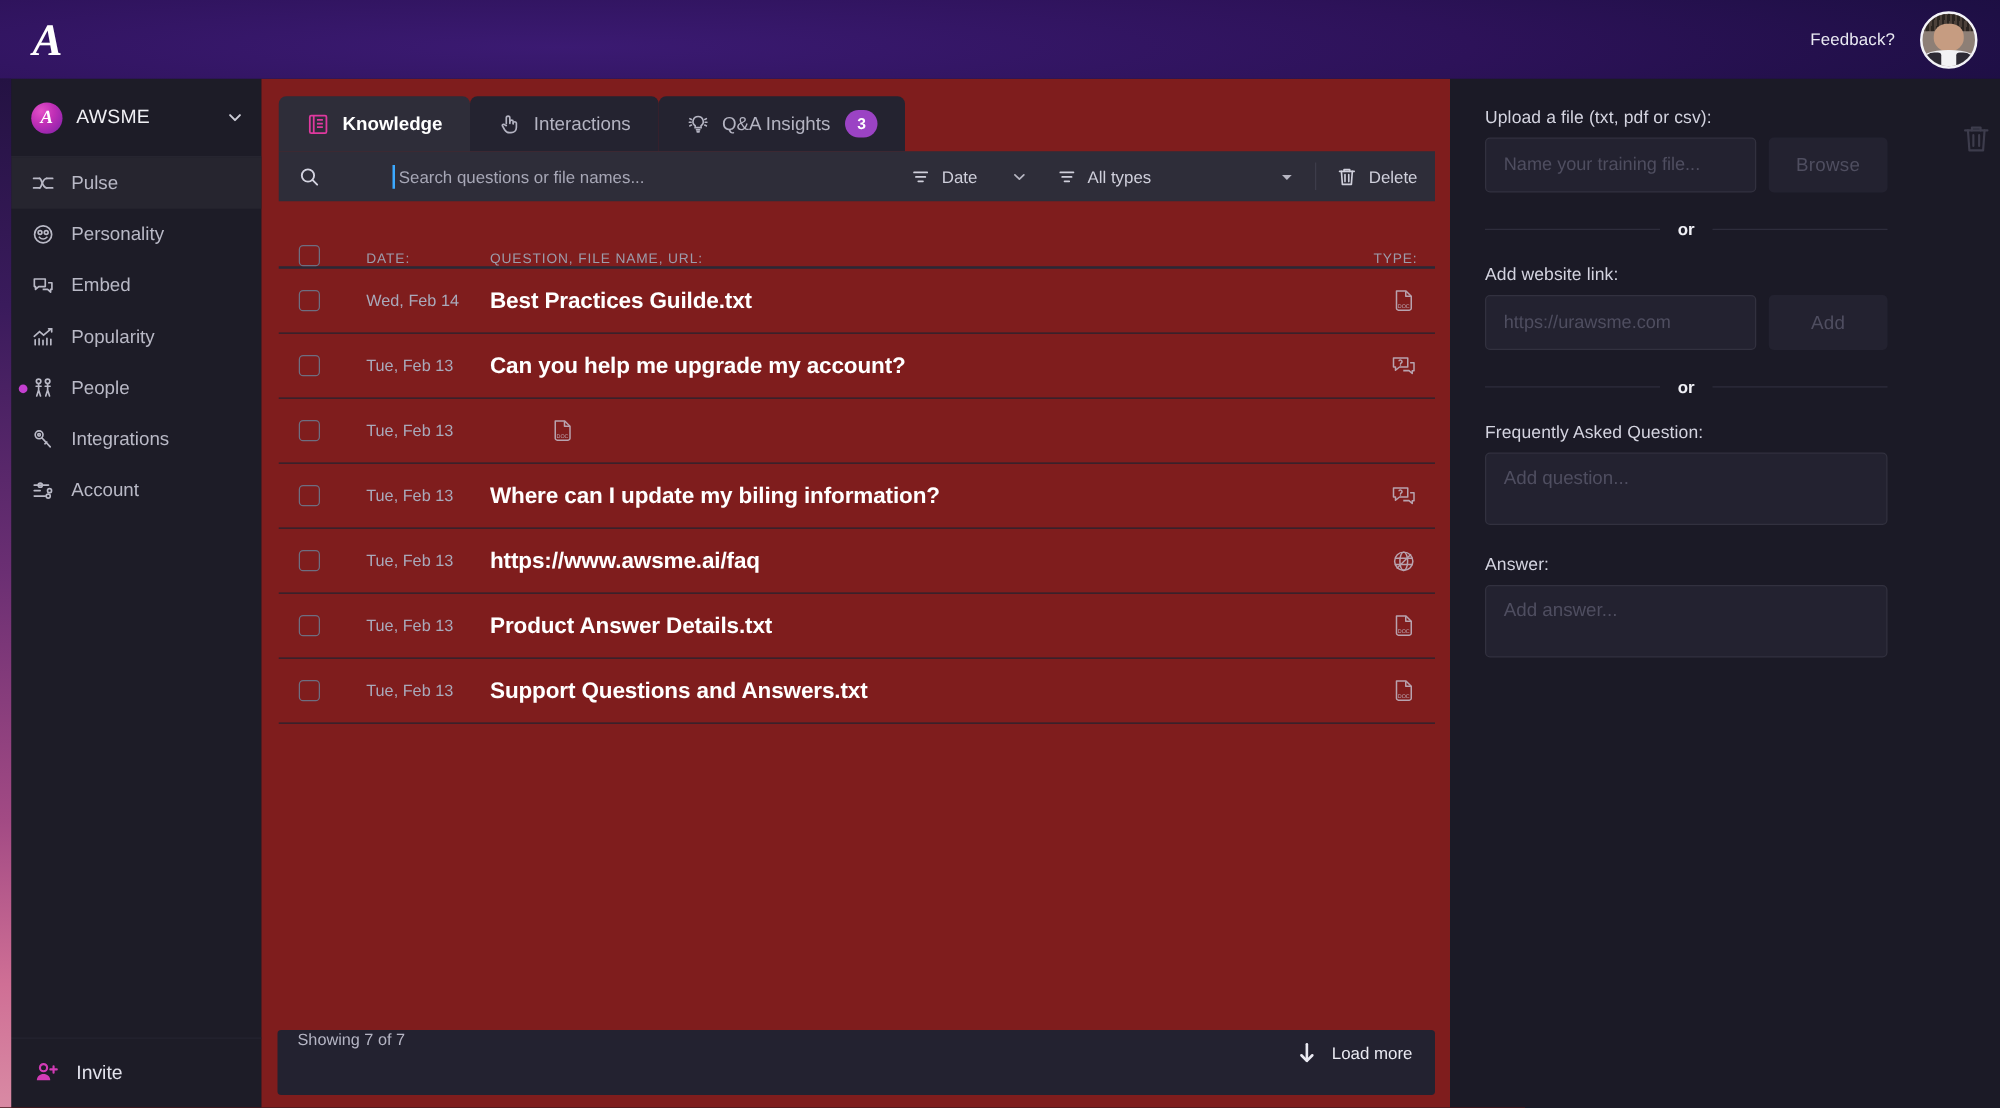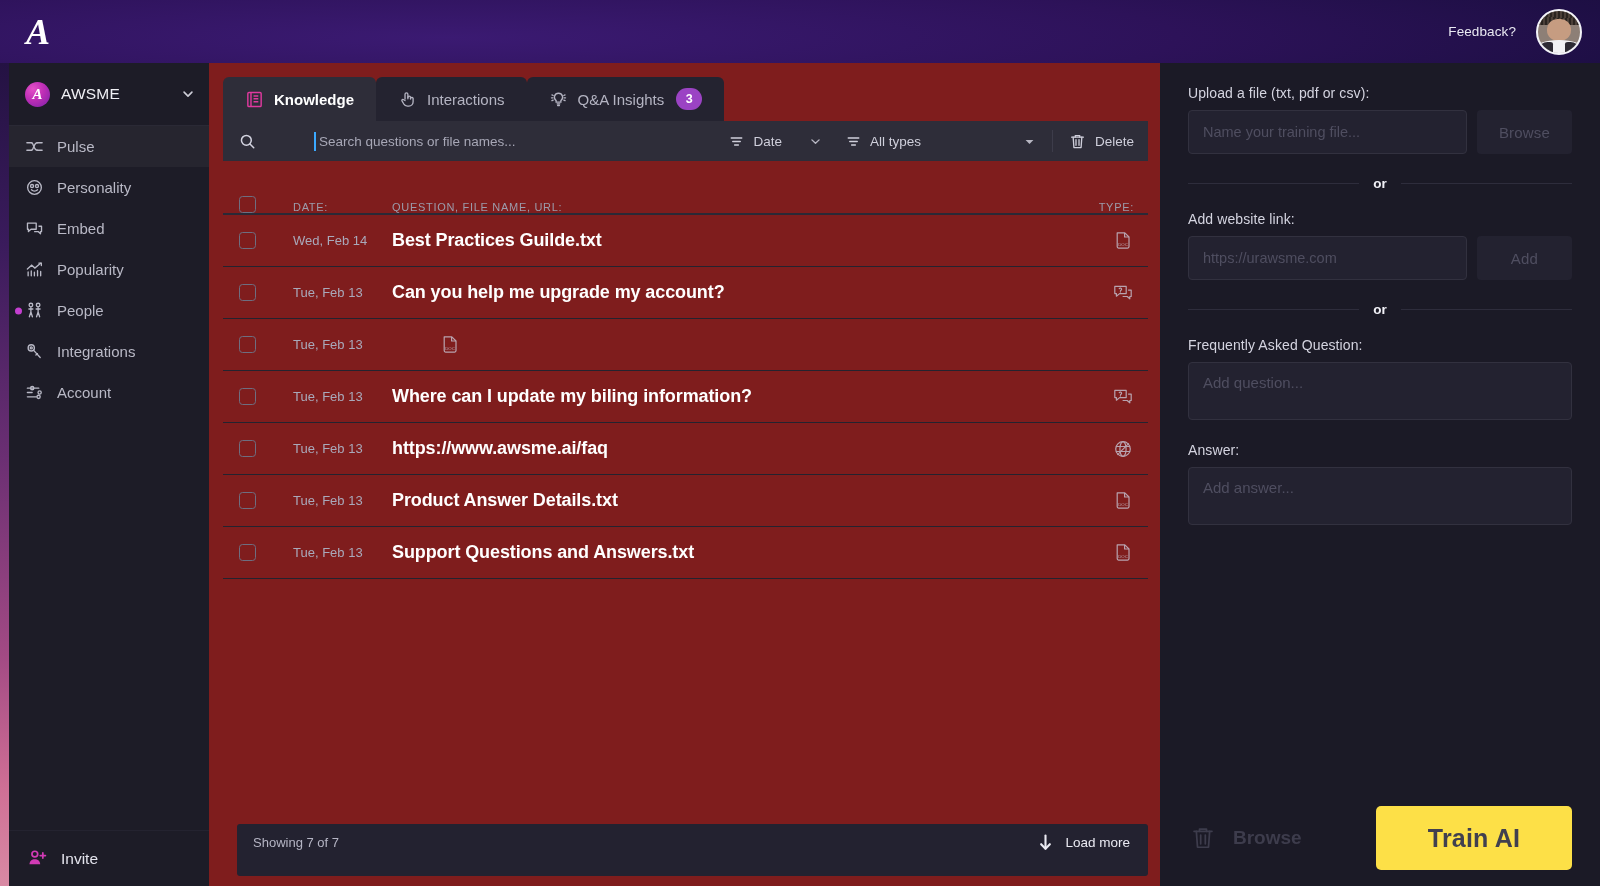--- a/index.html
+++ b/index.html
@@ -153,31 +153,31 @@
   }
   .row .c-date{ font-size:13px; color:#a9a9ba; }
   .row .c-name{ font-size:18px; color:#ffffff; font-weight:700; letter-spacing:-.1px;
     overflow:hidden; text-overflow:ellipsis; white-space:nowrap; }
   .row .c-type{ display:flex; justify-content:flex-end; align-items:center; }
   .type-ico{ width:22px; height:22px; opacity:.78; }
 
   .table-fill{ flex:1; }
 
   .footer{
-    height:52px; flex:0 0 52px; margin:0 12px 10px 28px; background:#232230;
-    display:flex; align-items:center; justify-content:space-between;
+    height:52px; flex:0 0 52px; margin:0 12px 10px 13px; background:#232230;
+    display:flex; justify-content:space-between;
     padding:0 18px 16px 16px; border-radius:3px;
   }
   .showing{ font-size:13px; color:#b5b5c4; }
   .loadmore{ display:flex; align-items:center; gap:11px; font-size:13.5px; color:#eaeaf2; cursor:pointer; }
 
   
   .right{
     width:440px; flex:0 0 440px; background:#1b1a26;
-    display:flex; flex-direction:column; position:relative;
+    display:flex; flex-direction:row; position:relative;
   }
   .right-inner{ padding:22px 28px 0 28px; flex:1; min-height:0; }
   .fld-label{ font-size:14px; color:#d4d4e0; margin-bottom:9px; letter-spacing:.1px; }
   .fld-row{ display:flex; gap:10px; }
   .inp{
     flex:1; min-width:0; height:44px; background:#232230; border:1px solid #32313f;
     border-radius:4px; color:#e6e6ef; font-size:14.5px; font-family:inherit;
     padding:0 14px; outline:none;
   }
   .inp::placeholder{ color:#4f4e60; }

